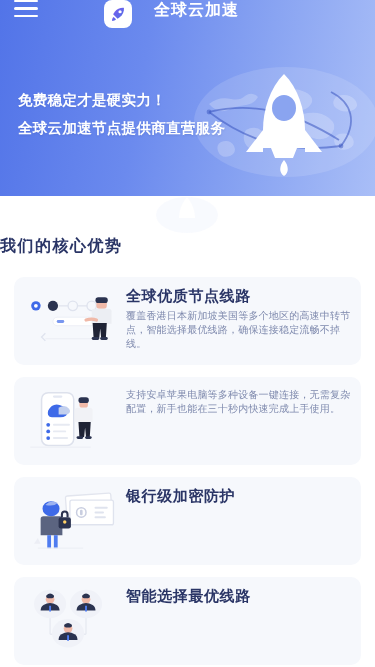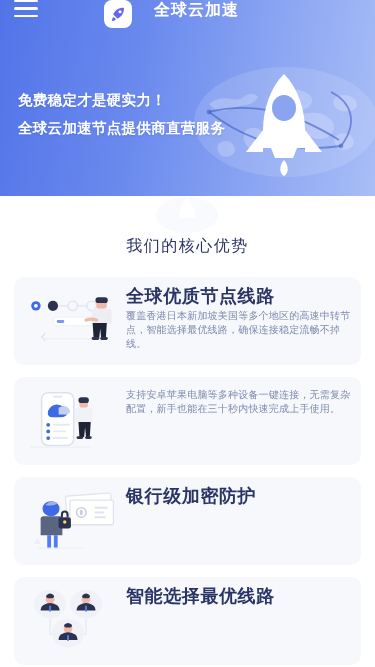--- a/index.html
+++ b/index.html
@@ -84,23 +84,22 @@
     position: absolute;
     left: 155px; top: 196px;
     width: 64px; height: 38px;
     z-index: 1;
     opacity: .55;
   }
 
   
   .section-title {
     margin-top: 40px;
-    text-align: center;
     font-size: 16px;
-    font-weight: 400;
+    font-weight: 700;
     color: #2a3566;
     letter-spacing: 1.5px;
   }
 
   .cards { margin-top: 20px; padding: 0 14px; }
 
   .card {
     position: relative;
     width: 347px;
     height: 88px;
@@ -115,21 +114,21 @@
     flex: 0 0 110px;
     width: 110px; height: 88px;
     display: flex; align-items: center; justify-content: center;
   }
   .card-body {
     flex: 1 1 auto;
     padding: 11px 10px 0 2px;
     min-width: 0;
   }
   .card-title {
-    font-size: 18px;
+    font-size: 15px;
     font-weight: 700;
     color: #2a3566;
     letter-spacing: .6px;
     line-height: 16px;
     margin-bottom: 5px;
   }
   .card-desc {
     font-size: 10px;
     color: #7e89ad;
     line-height: 14px;

